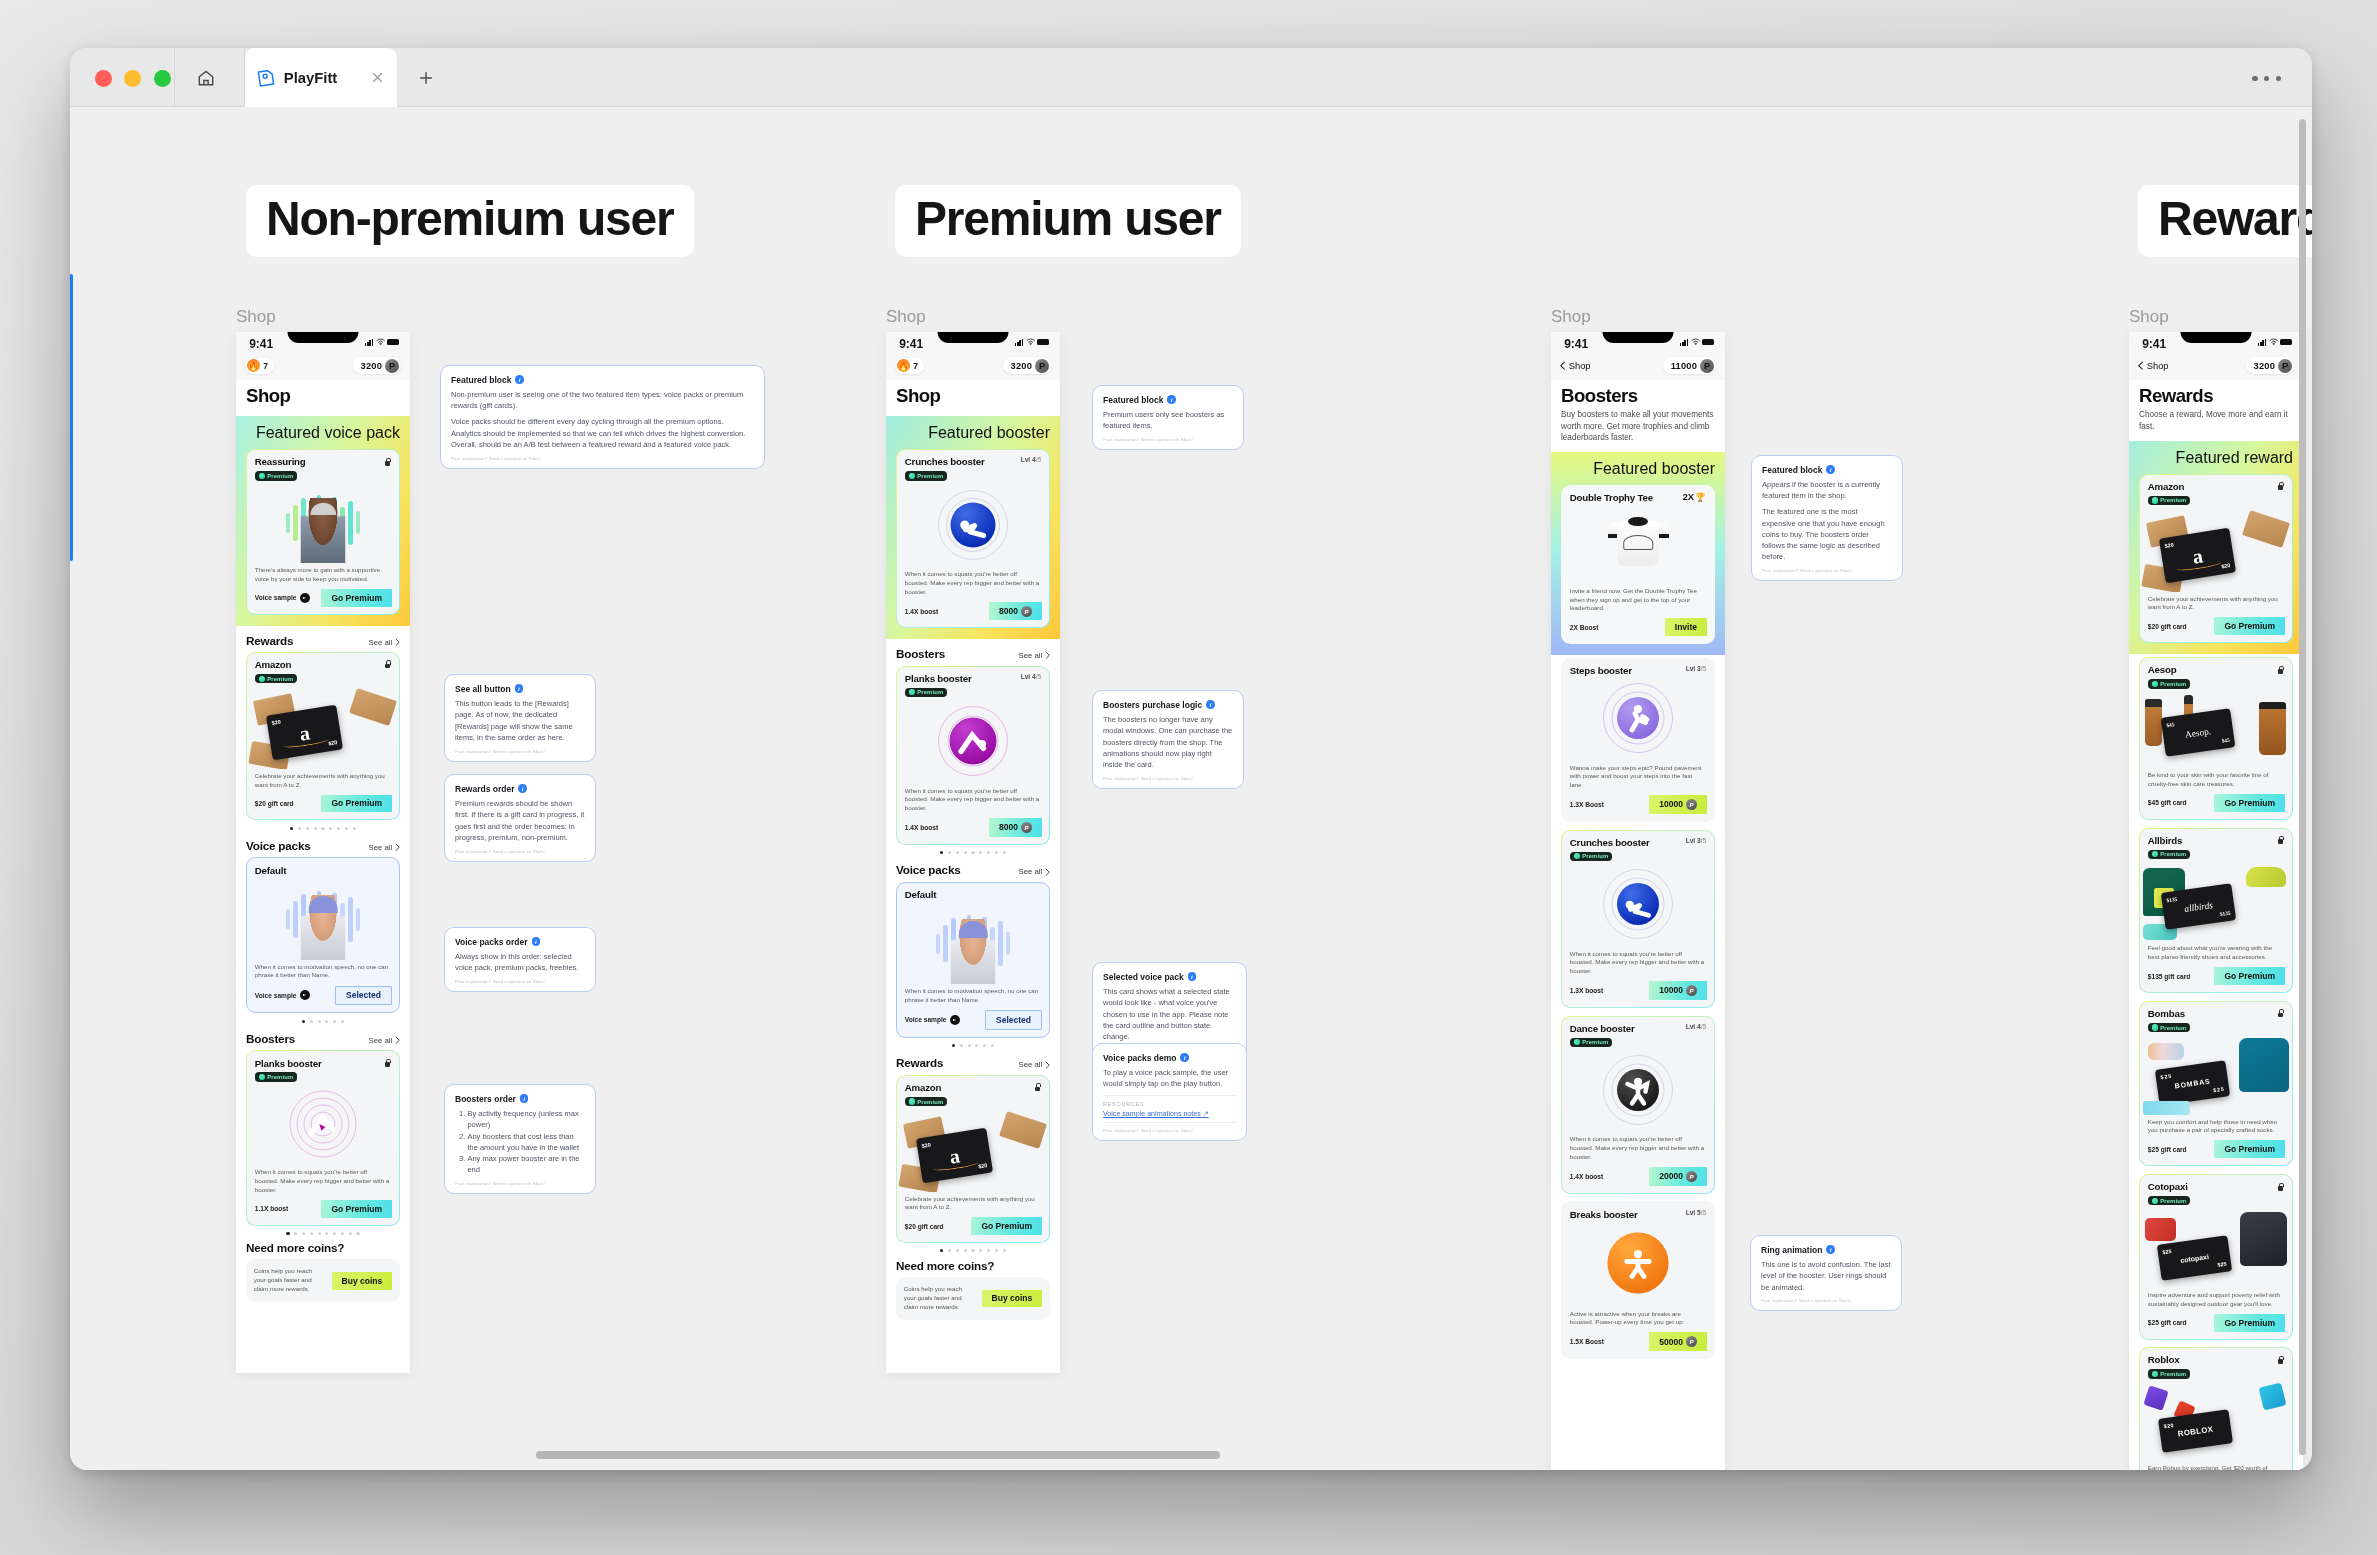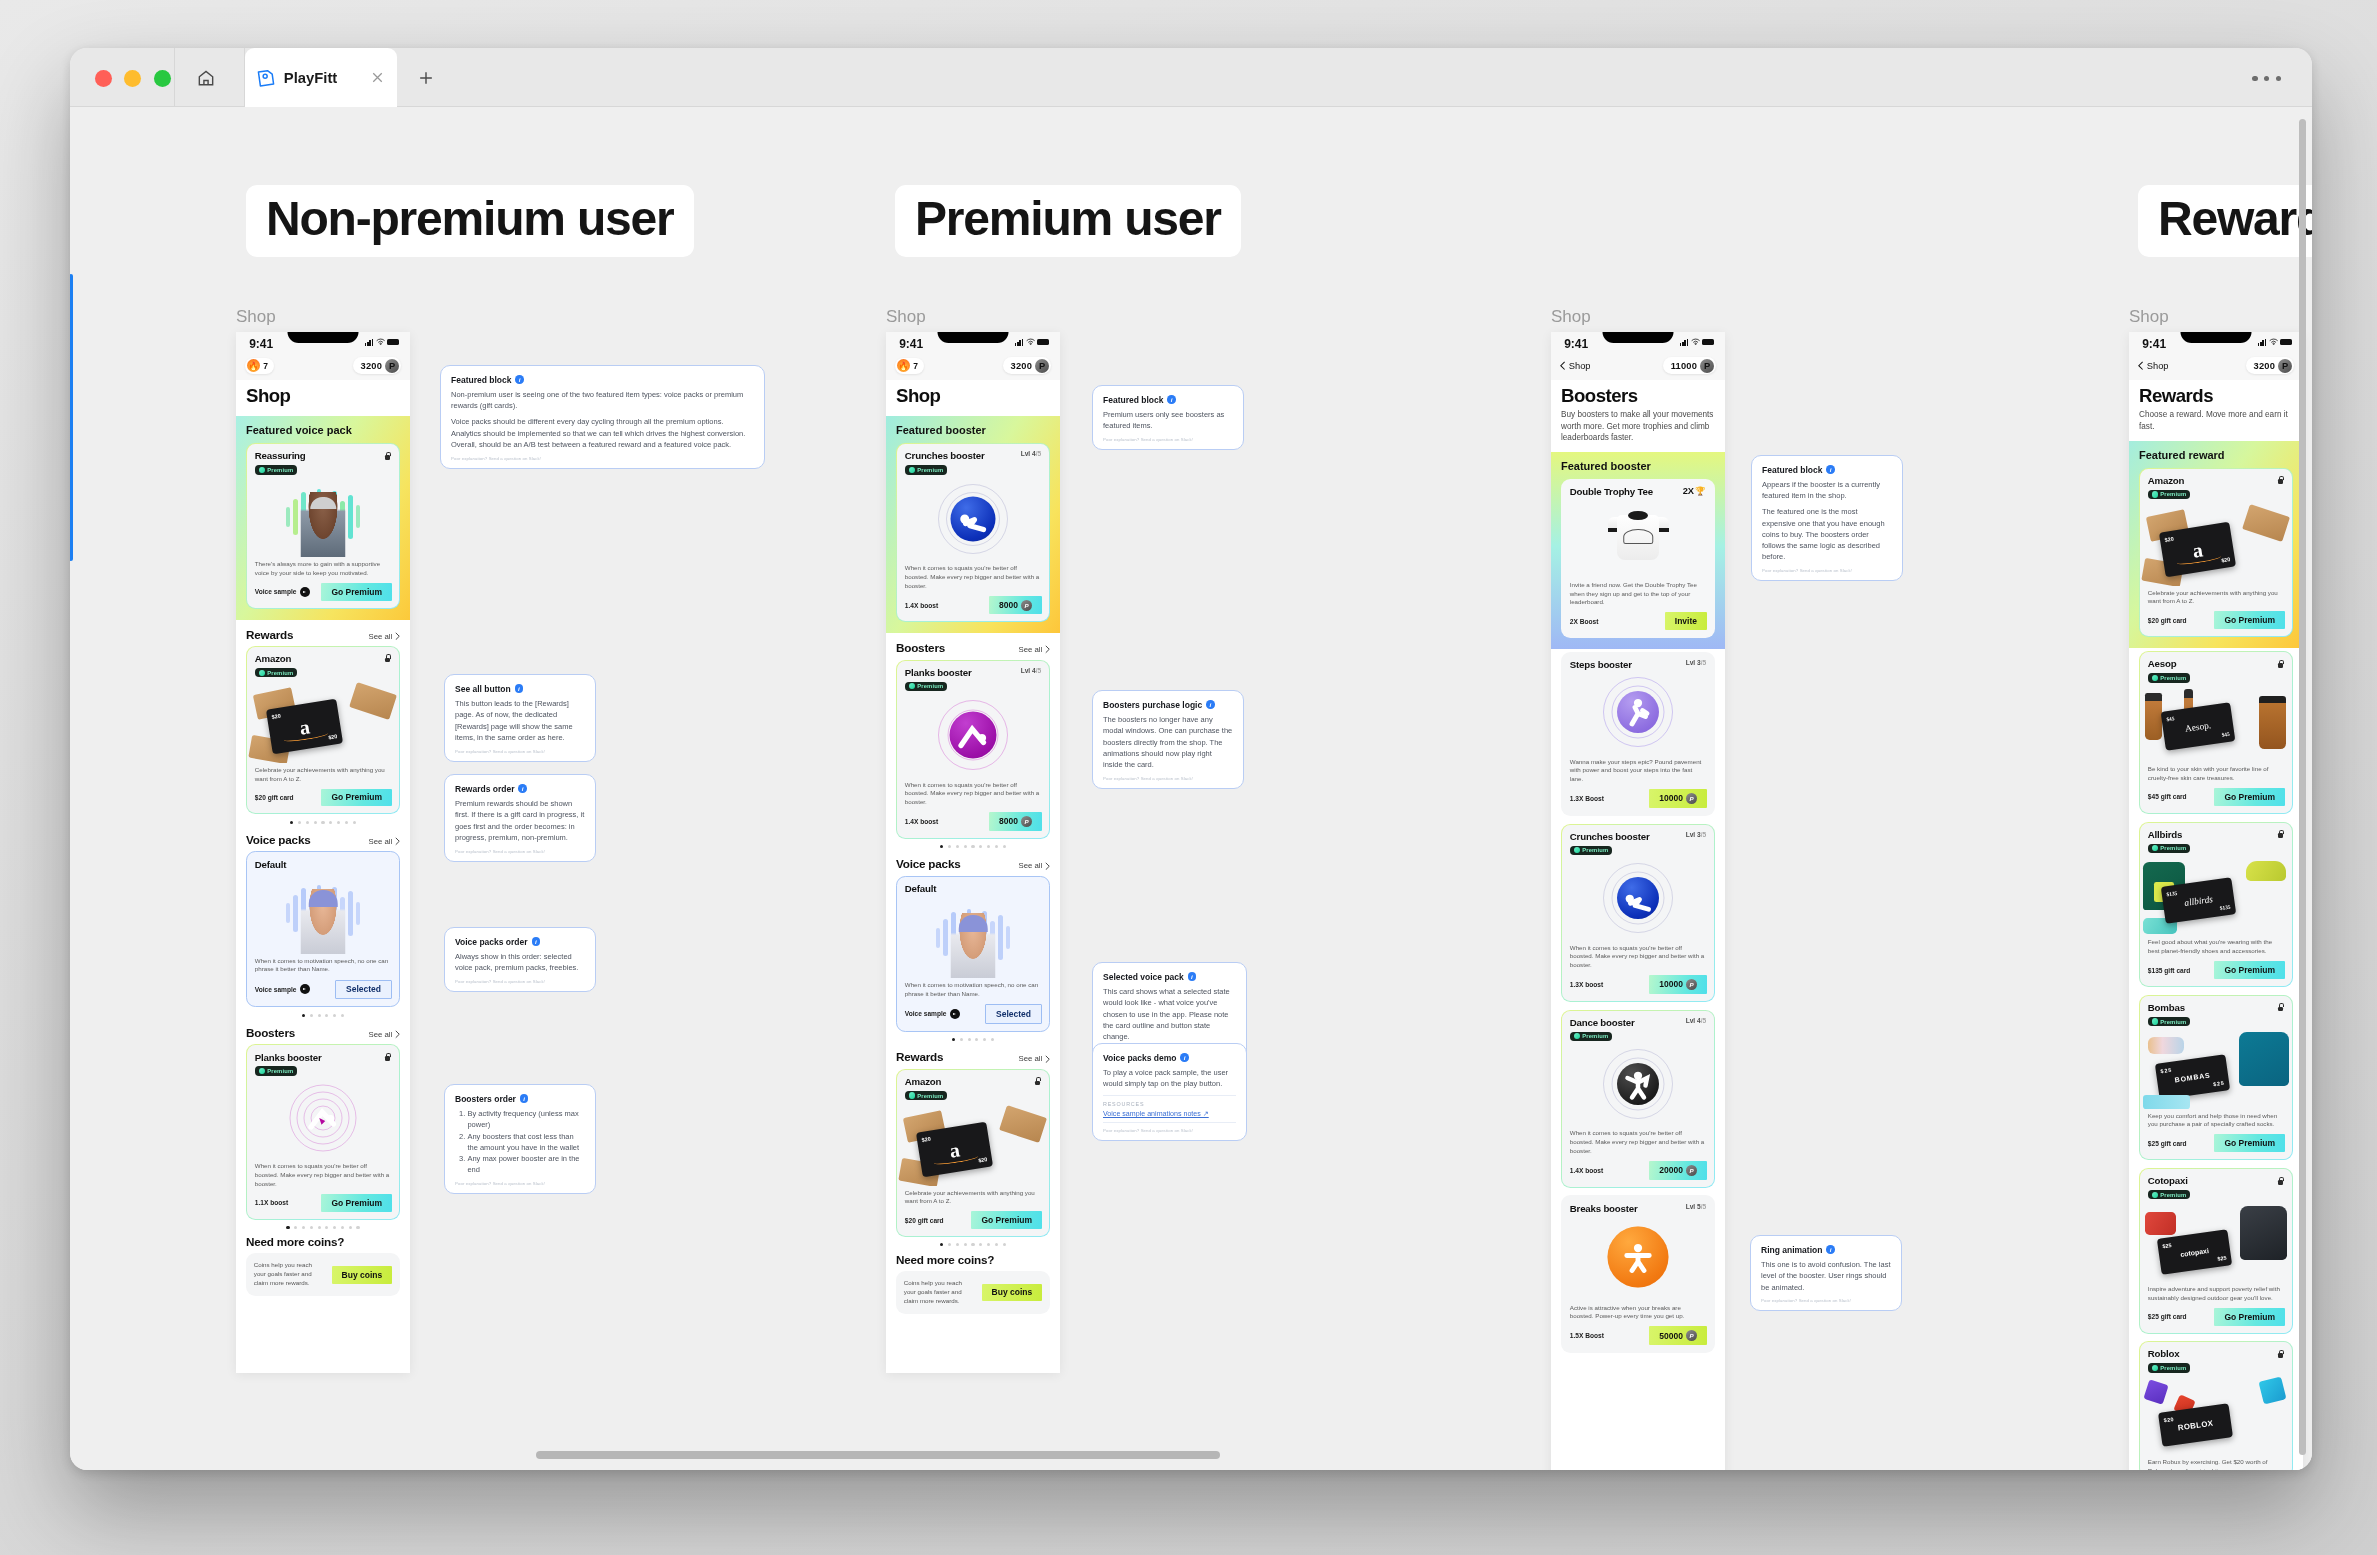--- a/index.html
+++ b/index.html
@@ -81,21 +81,21 @@
     font-size:7.8px; font-weight:700; display:flex; align-items:center; justify-content:center; }
   .backnav { display:flex; align-items:center; gap:3.1px; font-size:9.3px;
     font-weight:500; color:#111; }
 
   .ph-head { background:#fff; padding:4.7px 10px 9.3px 10px; }
   .ph-head h1 { font-size:18.6px; font-weight:700; letter-spacing:-0.5px; color:#0e0e0e; }
   .ph-head p { font-size:8.2px; color:#4a4a4a; margin-top:2.3px; line-height:1.35; }
 
   
   .featured { padding:7.8px 10px 11px 10px; }
-  .featured h2 { font-size:11px; font-weight:700; color:#111; margin-bottom:7px; }
+  .featured h2 { font-size:16px; font-weight:400; color:#111; margin-bottom:7px;text-align:right; }
   .grad-voice { background:linear-gradient(120deg,#a9f0e4 0%,#d8f79c 42%,#f6e45f 72%,#fcc93a 100%); }
   .grad-boost { background:linear-gradient(120deg,#9fecdf 0%,#d8f79c 45%,#f8e35c 75%,#fdc63a 100%); }
   .grad-tee   { background:linear-gradient(180deg,#e4f77f 0%,#a5f1e4 48%,#9fb8f5 100%); }
   .grad-rew   { background:linear-gradient(125deg,#a4edde 0%,#d6f79d 40%,#f7e45c 72%,#fdc639 100%); }
 
   
   .card { background:#f4f5f6; border-radius:9.3px; overflow:hidden; position:relative; }
   .card.outl-grad { border:1.2px solid transparent;
     background-image:linear-gradient(#f4f5f6,#f4f5f6),
       linear-gradient(135deg,#dff58f,#9ff0e0 70%,#8fe9f5);

